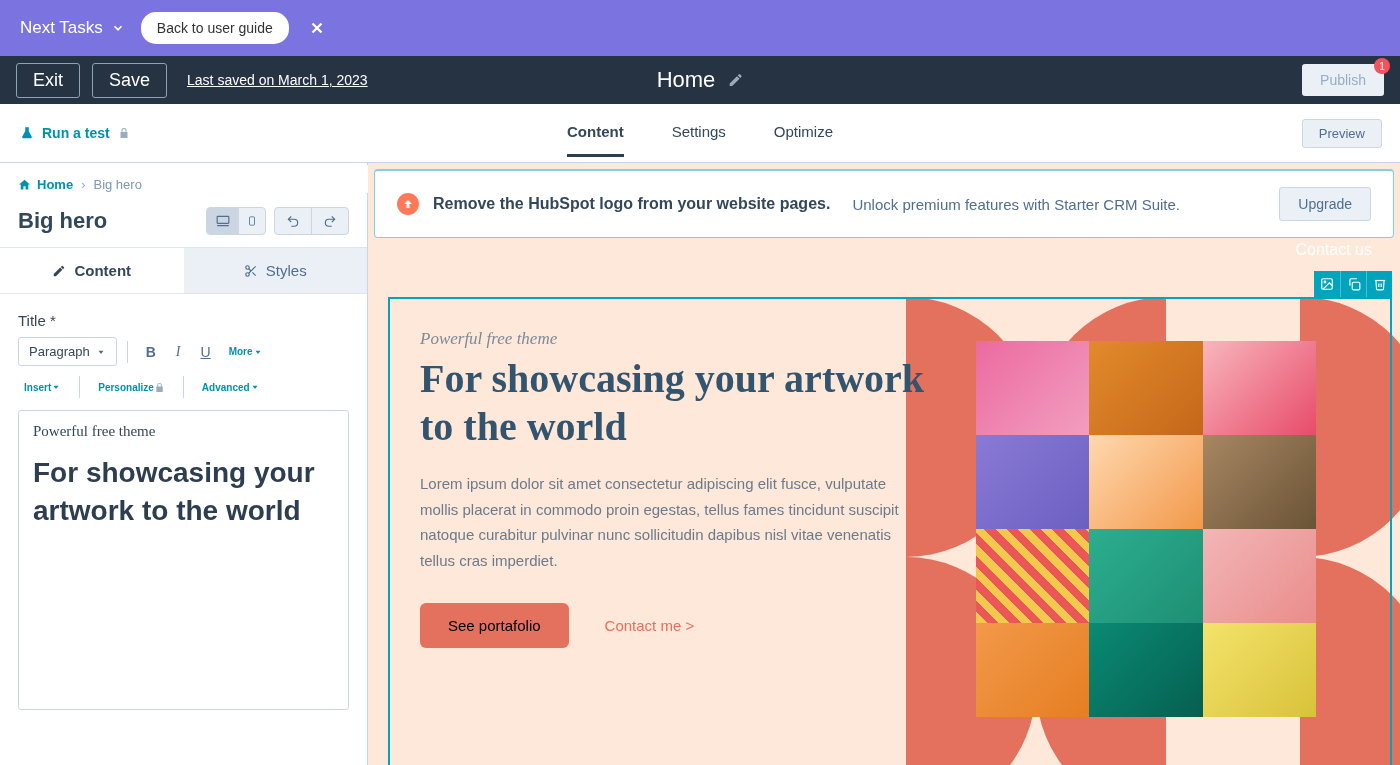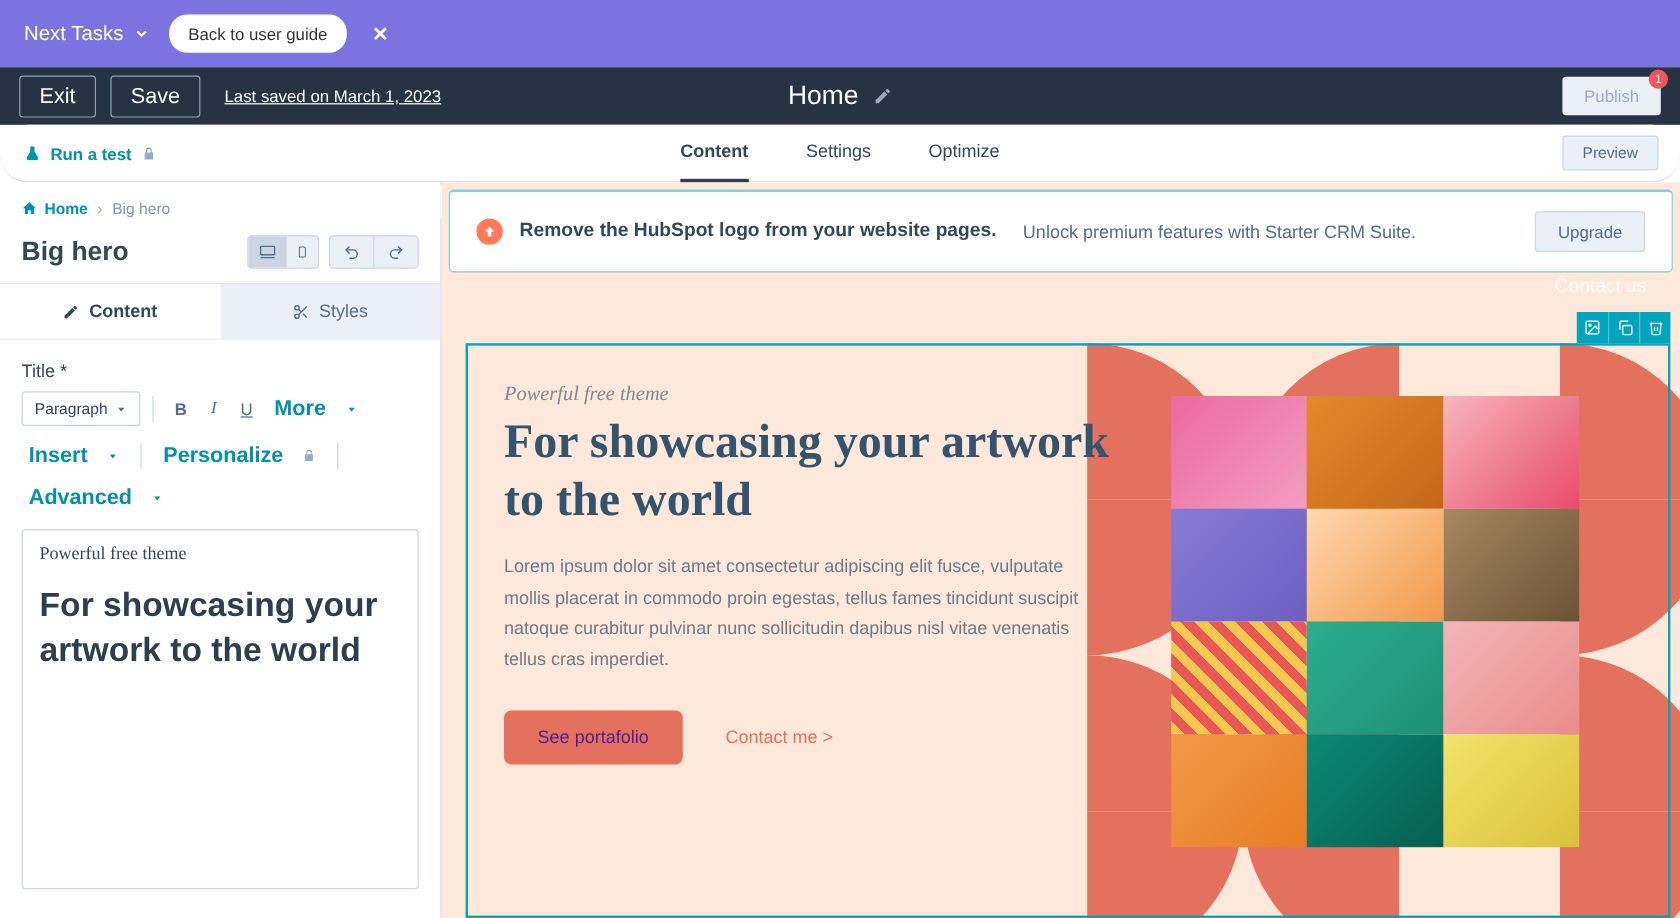--- a/index.html
+++ b/index.html
@@ -19,21 +19,21 @@
 .editor-bar-left { display: flex; align-items: center; gap: 12px; }
 .btn-outline { background: transparent; border: 1px solid #8ea4b6; color: #fff; padding: 6px 16px; border-radius: 3px; font-size: 18px; cursor: pointer; }
 .last-saved { color: #fff; font-size: 14px; text-decoration: underline; cursor: pointer; margin-left: 8px; }
 .editor-bar-center { position: absolute; left: 50%; transform: translateX(-50%); display: flex; align-items: center; gap: 12px; }
 .page-title { color: #fff; font-size: 22px; font-weight: 400; }
 .pencil-icon { color: #9aaab9; cursor: pointer; }
 .publish-btn { margin-left: auto; background: #eaf0f6; border: none; color: #99acc2; padding: 8px 18px; border-radius: 3px; font-size: 14px; position: relative; }
 .publish-badge { position: absolute; top: -6px; right: -6px; background: #f2545b; color: #fff; width: 16px; height: 16px; border-radius: 50%; font-size: 10px; display: flex; align-items: center; justify-content: center; }
 
 
-.tabs-bar { background: #fff; height: 48px; display: flex; align-items: center; position: relative; border-bottom: 1px solid #cbd6e2; border-radius: 23px; }
+.tabs-bar { background: #fff; height: 59px; display: flex; align-items: center; position: relative; border-bottom: 1px solid #cbd6e2; }
 .run-test { position: absolute; left: 20px; color: #0091ae; font-size: 14px; font-weight: 600; display: flex; align-items: center; gap: 8px; cursor: pointer; }
 .lock-icon { color: #99acc2; }
 .tabs-center { position: absolute; left: 50%; transform: translateX(-50%); display: flex; gap: 48px; }
 .tab-item { color: #33475b; font-size: 15px; cursor: pointer; padding: 14px 0; }
 .tab-item.active { font-weight: 600; border-bottom: 3px solid #2d3e50; }
 .preview-btn { position: absolute; right: 18px; background: #eaf0f6; border: 1px solid #cbd6e2; color: #506e91; padding: 6px 16px; border-radius: 3px; font-size: 13px; cursor: pointer; }
 
 
 .main-area { display: flex; height: calc(765px - 56px - 48px - 48px); }
 
@@ -60,21 +60,21 @@
 .subtab.inactive { background: #eaf0f6; color: #506e91; }
 
 .editor-panel { padding: 18px; }
 .field-label { font-size: 15px; color: #33475b; margin-bottom: 8px; }
 .toolbar-row { display: flex; align-items: center; gap: 4px; flex-wrap: wrap; }
 .dropdown-btn { background: #fff; border: 1px solid #cbd6e2; border-radius: 3px; padding: 6px 10px; font-size: 13px; color: #33475b; display: flex; align-items: center; gap: 6px; cursor: pointer; }
 .fmt-btn { background: transparent; border: none; padding: 4px 8px; cursor: pointer; font-size: 14px; color: #506e91; }
 .fmt-btn.bold { font-weight: 700; }
 .fmt-btn.italic { font-style: italic; font-family: Georgia, serif; }
 .fmt-btn.underline { text-decoration: underline; }
-.link-btn { background: transparent; border: none; color: #0091ae; font-size: 18px; font-weight: 600; cursor: pointer; display: flex; align-items: center; gap: 16px; padding: 4px 6px; }
+.link-btn { background: transparent; border: none; color: #0091ae; font-size: 10px; font-weight: 600; cursor: pointer; display: flex; align-items: center; gap: 0; padding: 4px 6px; }
 .toolbar-row.second { margin-top: 10px; gap: 6px; }
 .sep-v { width: 1px; height: 22px; background: #cbd6e2; margin: 0 6px; }
 
 .rte-area { border: 1px solid #cbd6e2; border-radius: 3px; margin-top: 12px; padding: 12px 14px; min-height: 300px; }
 .rte-subtitle { font-family: Georgia, serif; font-size: 15px; color: #33475b; margin-bottom: 14px; }
 .rte-heading { font-size: 28px; font-weight: 800; color: #2d3e50; line-height: 1.35; }
 
 
 .canvas { flex: 1; background: #fde8d9; position: relative; overflow: hidden; }
 .upgrade-banner { background: #fff; margin: 6px; padding: 16px 22px; display: flex; align-items: center; gap: 14px; border: 1px solid #7fd1de; border-top: 2px solid #7fd1de; border-radius: 4px; position: relative; z-index: 5; }
@@ -88,21 +88,21 @@
 .hero-frame { position: absolute; left: 20px; top: 134px; right: 8px; bottom: 0; border: 2px solid #00a4bd; padding: 30px 30px 40px; }
 .hero-tools { position: absolute; right: -2px; top: -28px; display: flex; }
 .hero-tool { width: 26px; height: 26px; background: #00a4bd; color: #fff; display: flex; align-items: center; justify-content: center; font-size: 13px; cursor: pointer; border-left: 1px solid rgba(255,255,255,0.3); }
 .hero-tool:first-child { border-left: none; }
 
 .hero-content { width: 55%; }
 .hero-subtitle { font-family: Georgia, 'Times New Roman', serif; font-style: italic; color: #7c8a99; font-size: 17px; margin-bottom: 6px; }
 .hero-heading { font-family: Georgia, 'Times New Roman', serif; font-size: 40px; color: #33546e; font-weight: 600; line-height: 1.2; margin-bottom: 20px; }
 .hero-body { color: #6b7b8c; font-size: 15px; line-height: 1.7; margin-bottom: 30px; max-width: 480px; }
 .hero-actions { display: flex; align-items: center; gap: 36px; }
-.cta-primary { background: #e4715d; color: #4c1d95; border: none; padding: 14px 28px; border-radius: 6px; font-size: 15px; cursor: pointer; text-align: right; }
+.cta-primary { background: #e4715d; color: #000000; border: none; padding: 14px 28px; border-radius: 6px; font-size: 15px; cursor: pointer; text-align: right; }
 .cta-link { color: #e4715d; font-size: 15px; cursor: pointer; }
 
 
 .shape-col { position: absolute; top: 134px; width: 250px; height: 700px; pointer-events: none; z-index: 0; }
 .shape-col.left-col { left: 538px; }
 .shape-col.right-col { right: -150px; }
 .petal { position: absolute; width: 130px; height: 130px; background: #e4715d; }
 .petal.tl { border-top-left-radius: 100%; }
 .petal.tr { border-top-right-radius: 100%; }
 .petal.bl { border-bottom-left-radius: 100%; }

